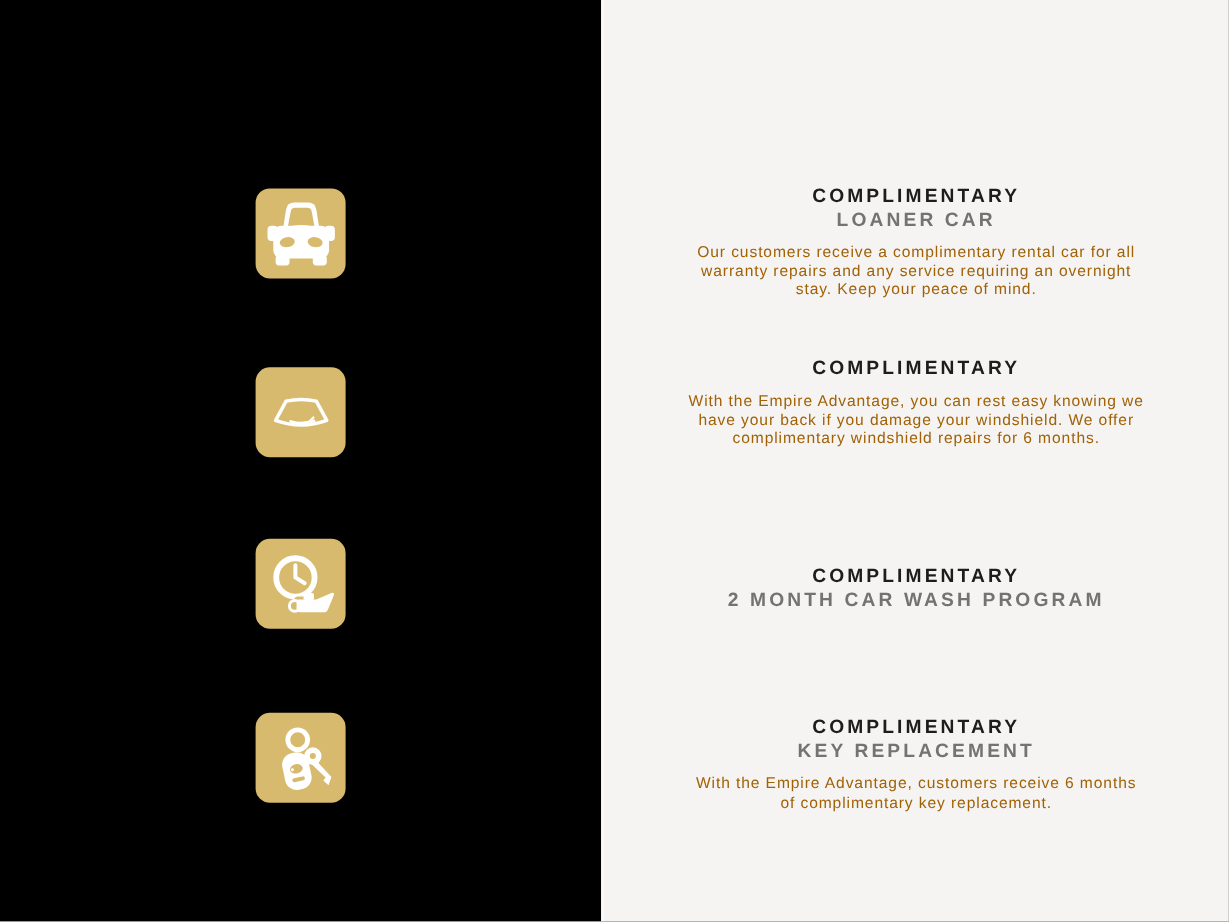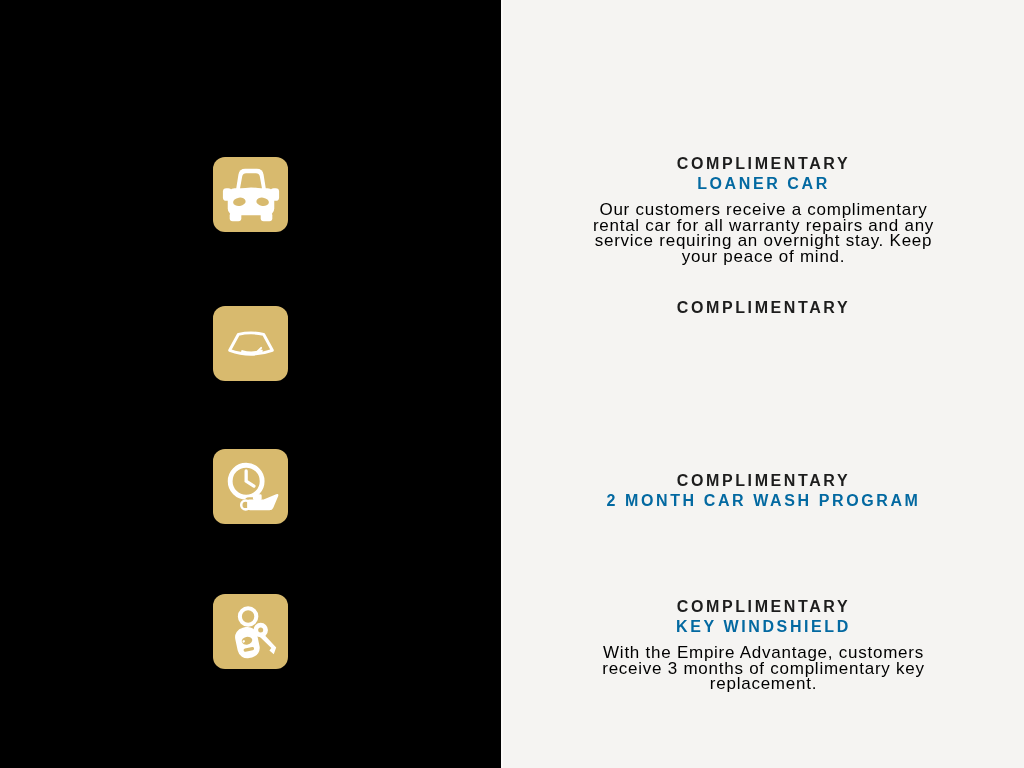--- a/index.html
+++ b/index.html
@@ -23,25 +23,25 @@
   }
 
   
   .info-block { position:absolute; left:0; width:521px; text-align:center; }
   .eyebrow {
     margin:0; font-size:16px; font-weight:bold; letter-spacing:2.6px;
     color:#1d1d1d; line-height:19px;
   }
   .block-title {
     margin:1px 0 0 0; font-size:16px; font-weight:bold; letter-spacing:2.6px;
-    color:#0369a1; line-height:19px;
+    color:#737373; line-height:19px;
   }
   .block-body {
-    margin:9px auto 0; font-size:17px; letter-spacing:0.75px; line-height:15.5px;
-    color:#000000;
+    margin:9px auto 0; font-size:13px; letter-spacing:0.75px; line-height:15.5px;
+    color:#a16207;
   }
   .w1 { max-width:372px; }
   .w2 { max-width:402px; }
   .w4 { max-width:370px; }
 </style>
 </head>
 <body>
 
 <div class="canvas">
 
@@ -103,27 +103,28 @@
   <div class="right-panel">
 
     <section class="info-block" style="top:154px;">
       <h2 class="eyebrow">COMPLIMENTARY</h2>
       <h3 class="block-title">LOANER CAR</h3>
       <p class="block-body w1">Our customers receive a complimentary rental car for all warranty repairs and any service requiring an overnight stay. Keep your peace of mind.</p>
     </section>
 
     <section class="info-block" style="top:298px;">
       <h2 class="eyebrow">COMPLIMENTARY</h2>
+      <p class="block-body w2">With the Empire Advantage, you can rest easy knowing we have your back if you damage your windshield. We offer complimentary windshield repairs for 6 months.</p>
     </section>
 
     <section class="info-block" style="top:471px;">
       <h2 class="eyebrow">COMPLIMENTARY</h2>
       <h3 class="block-title">2 MONTH CAR WASH PROGRAM</h3>
     </section>
 
     <section class="info-block" style="top:597px;">
       <h2 class="eyebrow">COMPLIMENTARY</h2>
-      <h3 class="block-title">KEY WINDSHIELD</h3>
-      <p class="block-body w4">With the Empire Advantage, customers receive 3 months of complimentary key replacement.</p>
+      <h3 class="block-title">KEY REPLACEMENT</h3>
+      <p class="block-body w4">With the Empire Advantage, customers receive 6 months of complimentary key replacement.</p>
     </section>
 
   </div>
 </div>
 
 </body></html>

